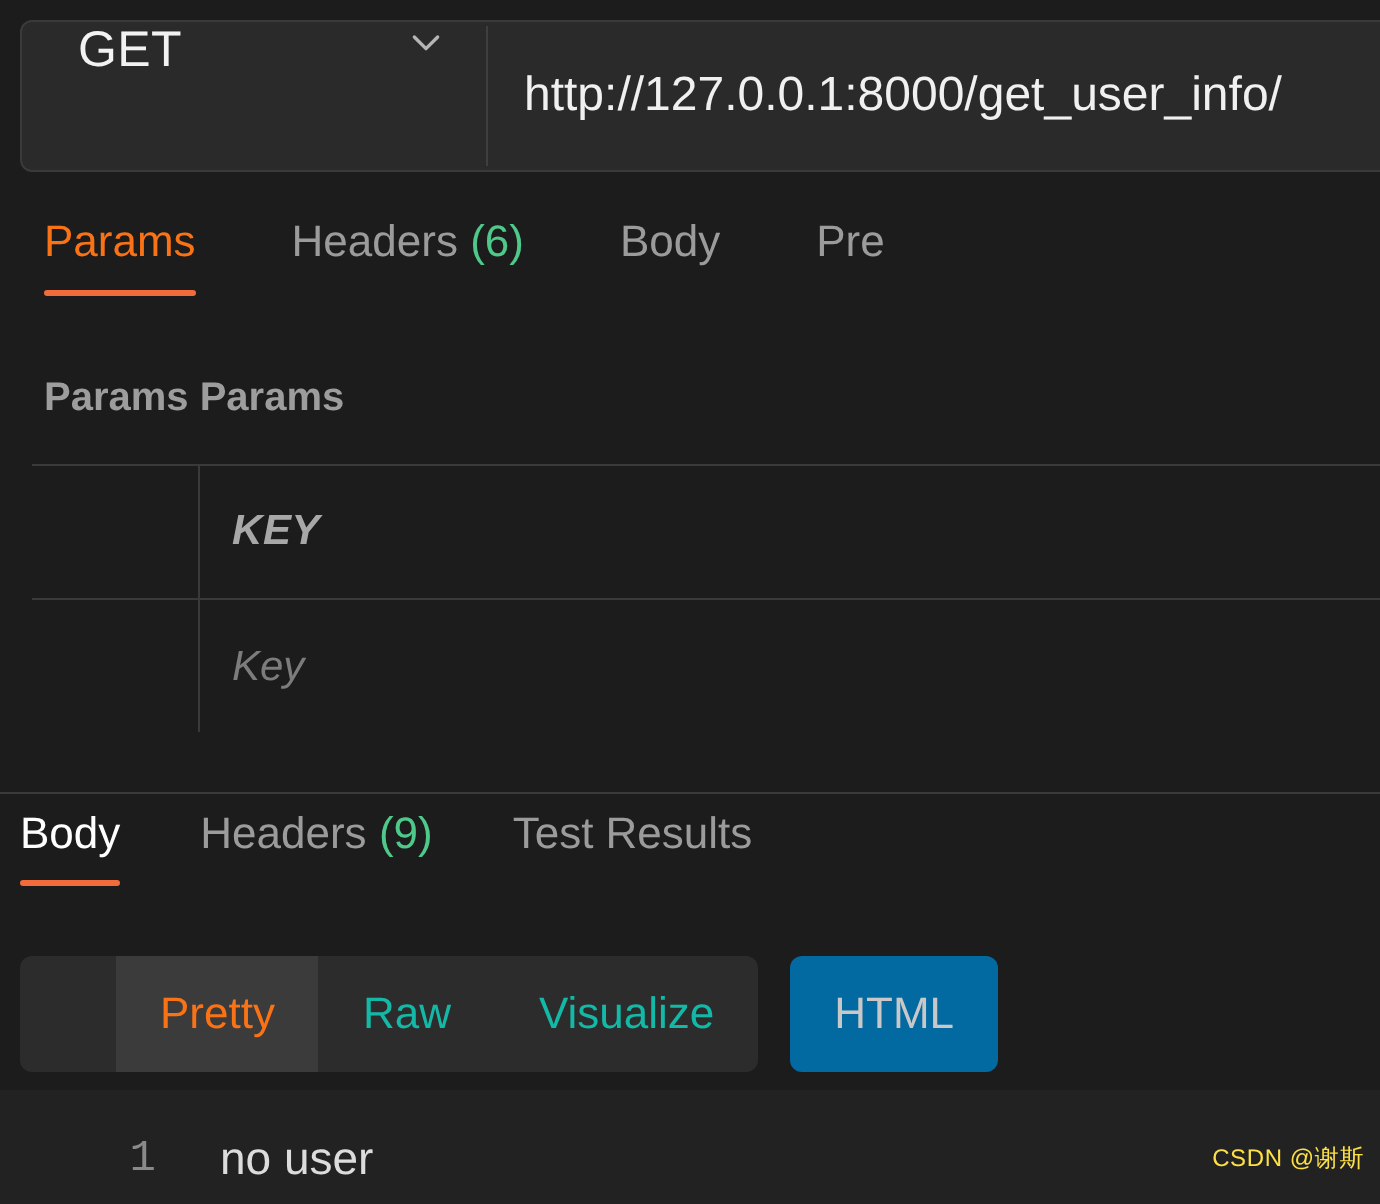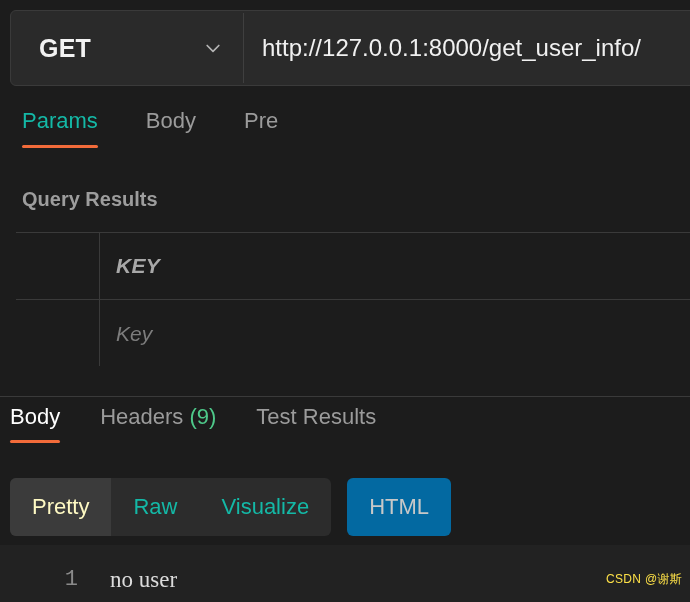--- a/index.html
+++ b/index.html
@@ -26,26 +26,25 @@
     background: #2a2a2a;
     border: 1px solid #3a3a3a;
     border-radius: 6px;
     box-sizing: border-box;
     display: flex;
     align-items: stretch;
   }
   .method-box {
     width: 232px;
     display: flex;
-    align-items: center;
+    align-items: flex-start;
     justify-content: space-between;
     padding: 0 20px 0 28px;
     box-sizing: border-box;
     cursor: pointer;
-    font-weight: bold;
   }
   .method-label {
     font-size: 25px;
     color: #f2f2f2;
     letter-spacing: 0.2px;
   }
   .chev {
     width: 20px;
     height: 20px;
     display: block;
@@ -81,21 +80,21 @@
   }
   .rtab {
     position: relative;
     font-size: 22px;
     color: #9b9b9b;
     margin-right: 48px;
     padding-bottom: 14px;
     white-space: nowrap;
     cursor: pointer;
   }
-  .rtab.active { color: #14b8a6; }
+  .rtab.active { color: #f97316; }
   .rtab.active::after {
     content: "";
     position: absolute;
     left: 0;
     right: 0;
     bottom: 0;
     height: 3px;
     background: #f26b3a;
     border-radius: 2px;
   }
@@ -216,21 +215,22 @@
     display: flex;
     align-items: center;
     padding: 0 22px;
     font-size: 22px;
     color: #14b8a6;
     white-space: nowrap;
     cursor: pointer;
   }
   .seg-btn.active {
     background: #3b3b3b;
-    color: #fef9c3;
+    color: #f97316;
+    margin-left: 48px;
   }
   .fmt-type {
     margin-left: 16px;
     height: 58px;
     display: flex;
     align-items: center;
     padding: 0 22px;
     background: #0369a1;
     border-radius: 6px;
     font-size: 22px;
@@ -260,21 +260,21 @@
     width: 88px;
     text-align: right;
     padding-right: 10px;
     box-sizing: border-box;
     font-family: "Liberation Mono", monospace;
     font-size: 22px;
     color: #8a8a8a;
   }
   .code-text {
     padding-left: 22px;
-    font-family: Liberation Serif, serif;
+    font-family: Liberation Sans, sans-serif;
     font-size: 23px;
     color: #dcdcdc;
     white-space: pre;
   }
 
   .watermark {
     position: absolute;
     right: 8px;
     bottom: 14px;
     font-size: 12px;
@@ -296,28 +296,32 @@
   </div>
   <div class="url-divider"></div>
   <div class="url-input" title="Enter request URL">http://127.0.0.1:8000/get_user_info/</div>
 </div>
 
 <div class="req-tabs">
   <div class="rtab active">
     <span>Params</span>
   </div>
   <div class="rtab">
+    <span>Headers</span>
+    <span class="cnt">(6)</span>
+  </div>
+  <div class="rtab">
     <span>Body</span>
   </div>
   <div class="rtab">
     <span>Pre</span>
   </div>
 </div>
 
-<div class="qp-label">Query Results</div>
+<div class="qp-label">Params Params</div>
 
 <div class="ptable">
   <div class="prow">
     <div class="pcell-check"></div>
     <div class="pcell-key">
       <span class="th-key">KEY</span>
     </div>
   </div>
   <div class="prow">
     <div class="pcell-check"></div>

